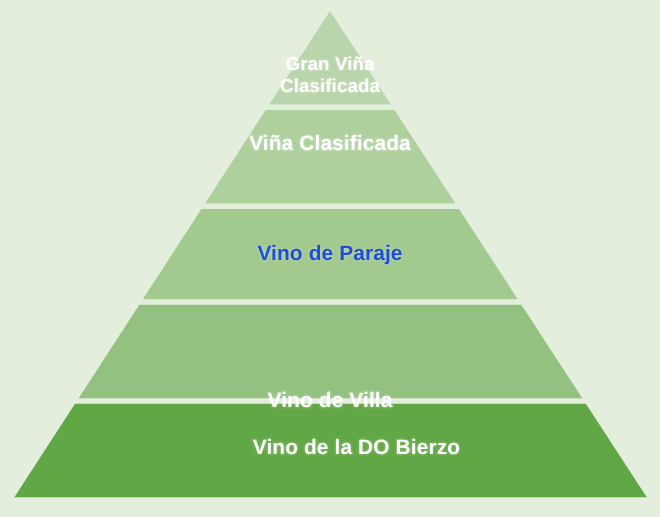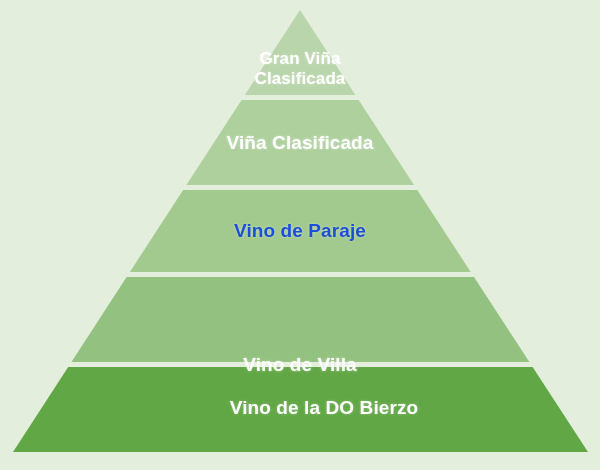--- a/index.html
+++ b/index.html
@@ -38,21 +38,21 @@
     pointer-events: none;
     text-shadow: 0 0 3px rgba(255,255,255,0.45);
   }
   .tier-label.t1 {
     top: 36px;
     font-size: 17px;
     font-weight: 600;
     margin-top: 13px;
   }
   .tier-label.t2 {
-    top: 132px;
+    top: 120px;
     font-size: 19px;
     font-weight: 600;
   }
   .tier-label.t3 {
     top: 220px;
     font-size: 19px;
     font-weight: 600;
   }
   .tier-label.t4 {
     top: 307px;

